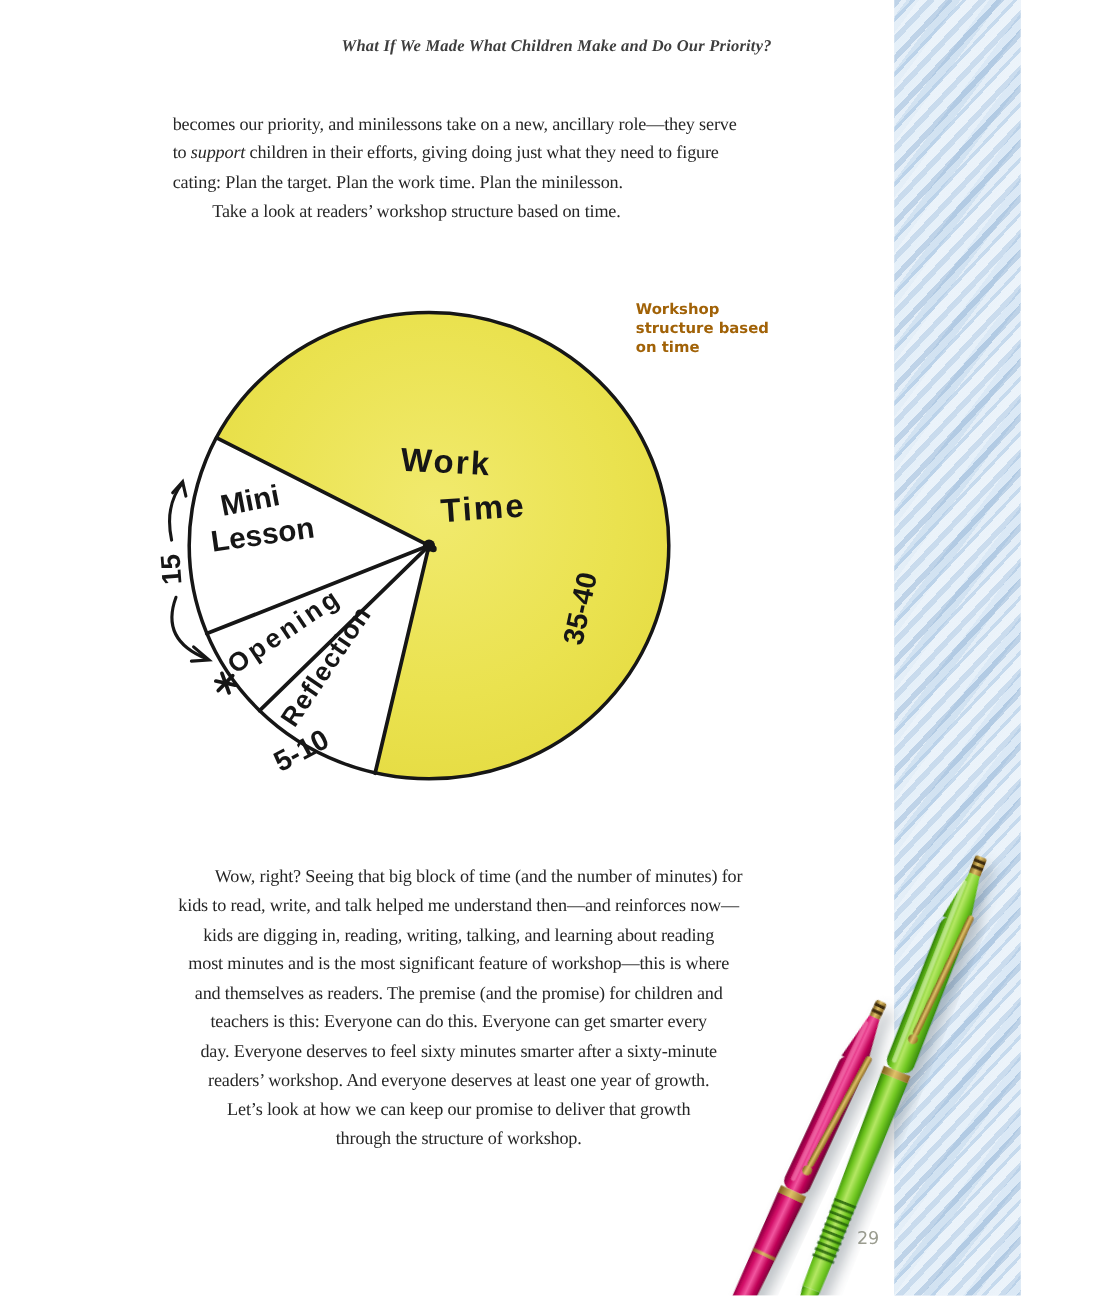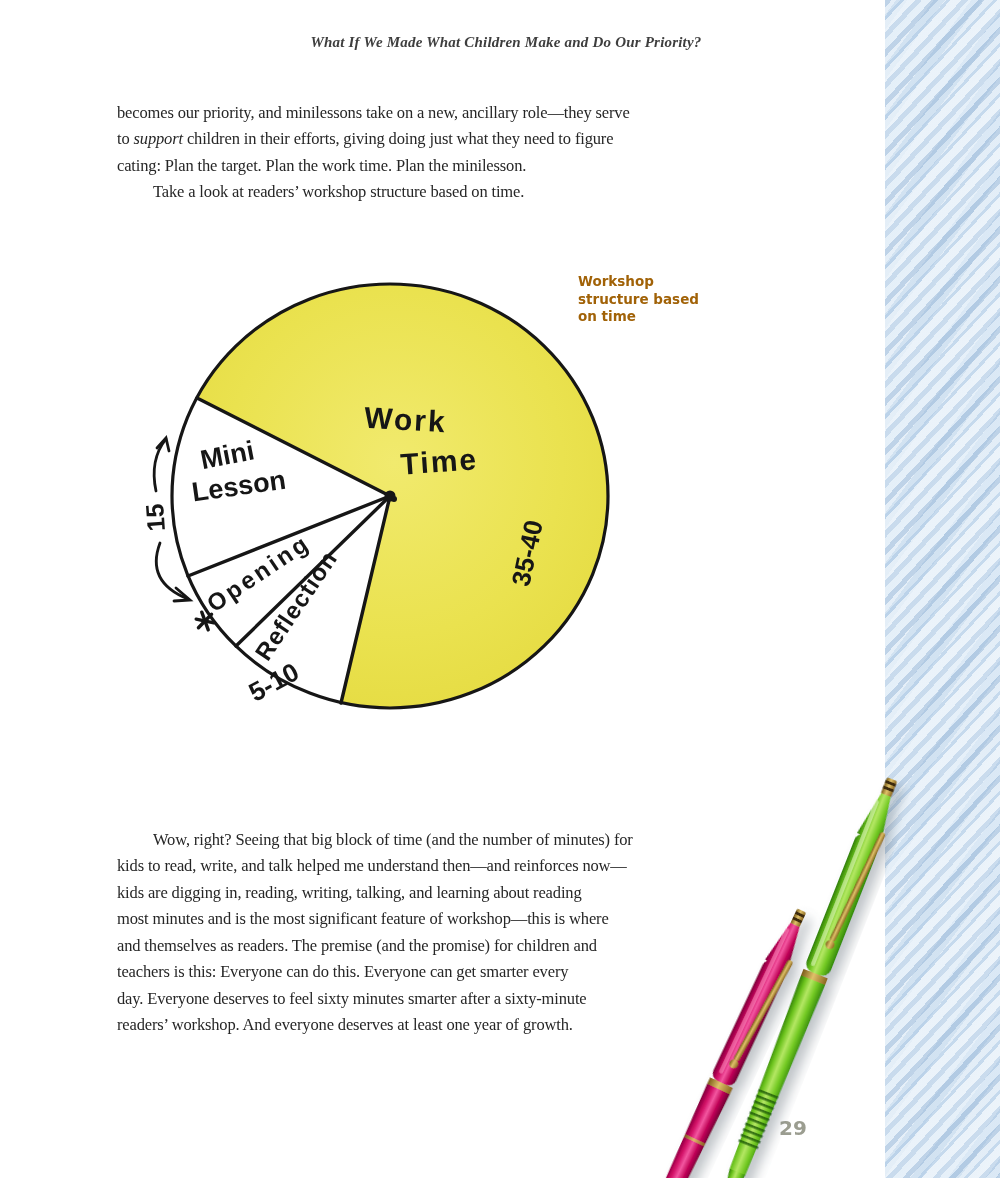--- a/index.html
+++ b/index.html
@@ -1,41 +1,41 @@
 <!DOCTYPE html>
 <html><head>
 <meta charset="utf-8">
 <style>
   html,body{margin:0;padding:0;background:#fff;}
-  .page{position:relative;width:1000px;height:1178px;background:#ffffff;overflow:hidden;
+  .page{position:relative;width:928px;height:1178px;background:#ffffff;overflow:hidden;
         font-family:"Liberation Serif","DejaVu Serif",serif;color:#262626;}
   .blue-strip{position:absolute;top:0;right:0;width:115px;height:100%;
     background-color:#d9e7f4;
     background-image:
       repeating-linear-gradient(133deg, rgba(151,183,216,.50) 0 5px, rgba(226,238,248,.25) 5px 11px,
         rgba(173,201,229,.55) 11px 14px, rgba(238,245,251,.70) 14px 22px,
         rgba(160,191,222,.40) 22px 27px, rgba(230,241,250,.55) 27px 34px),
       repeating-linear-gradient(127deg, rgba(255,255,255,.35) 0 9px, rgba(183,207,231,.35) 9px 18px,
         rgba(255,255,255,.28) 18px 30px);}
   .running-head{position:absolute;left:106px;top:34px;width:800px;text-align:center;
     font-style:italic;font-weight:600;font-size:15px;color:#3e3e3e;letter-spacing:.2px;}
   .para{position:absolute;left:117px;width:600px;font-size:16.5px;line-height:26.45px;
     letter-spacing:-.15px;}
   .para .line{white-space:nowrap;}
   .para .indent{padding-left:36px;}
-  .para1{top:100px;}
-  .para2{top:827px;}
+  .para1{top:100px;margin-left:40px;}
+  .para2{top:784px;text-align:center;}
   .fig-caption{position:absolute;left:578px;top:273px;
     font-family:"DejaVu Sans","Liberation Sans",sans-serif;font-weight:bold;
     font-size:13.5px;line-height:17.5px;color:#a16207;}
   .pie-wrap{position:absolute;left:100px;top:258px;}
   .hw{font-family:"Liberation Sans",sans-serif;font-weight:bold;fill:#161616;}
   .page-number{position:absolute;left:779px;top:1116px;
-    font-family:"DejaVu Sans","Liberation Sans",sans-serif;font-weight:bold;
-    font-size:20px;color:#9b9d90;}
+    font-family:"DejaVu Sans","Liberation Sans",sans-serif;font-weight:normal;
+    font-size:16px;color:#9b9d90;}
   .pens{position:absolute;left:620px;top:760px;pointer-events:none;}
 </style>
 </head>
 <body>
 
 <div class="page">
 
   <div class="blue-strip"></div>
 
   <div class="running-head">What If We Made What Children Make and Do Our Priority?</div>
@@ -111,20 +111,22 @@
 
   <div class="para para2">
     <div class="line indent">Wow, right? Seeing that big block of time (and the number of minutes) for</div>
     <div class="line">kids to read, write, and talk helped me understand then—and reinforces now—</div>
     <div class="line">kids are digging in, reading, writing, talking, and learning about reading</div>
     <div class="line">most minutes and is the most significant feature of workshop—this is where</div>
     <div class="line">and themselves as readers. The premise (and the promise) for children and</div>
     <div class="line">teachers is this: Everyone can do this. Everyone can get smarter every</div>
     <div class="line">day. Everyone deserves to feel sixty minutes smarter after a sixty-minute</div>
     <div class="line">readers’ workshop. And everyone deserves at least one year of growth.</div>
+    <div class="line">Let’s look at how we can keep our promise to deliver that growth</div>
+    <div class="line">through the structure of workshop.</div>
   </div>
 
   <div class="page-number">29</div>
 
   <svg class="pens" width="380" height="418" viewBox="0 0 380 418">
     <defs>
       <linearGradient id="greenBody" x1="0" y1="0" x2="1" y2="0">
         <stop offset="0%" stop-color="#2f7d05"></stop>
         <stop offset="22%" stop-color="#6cc31e"></stop>
         <stop offset="45%" stop-color="#b4e763"></stop>

